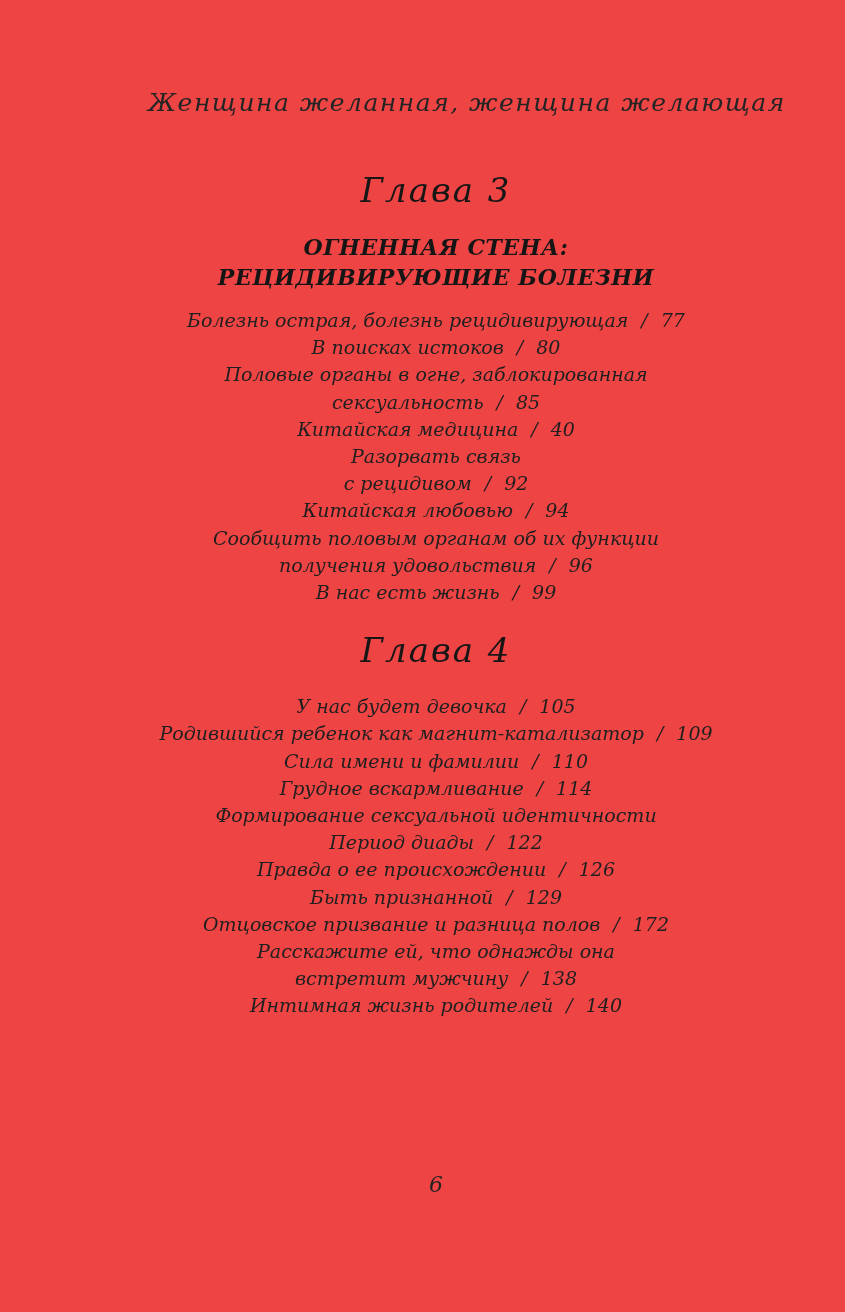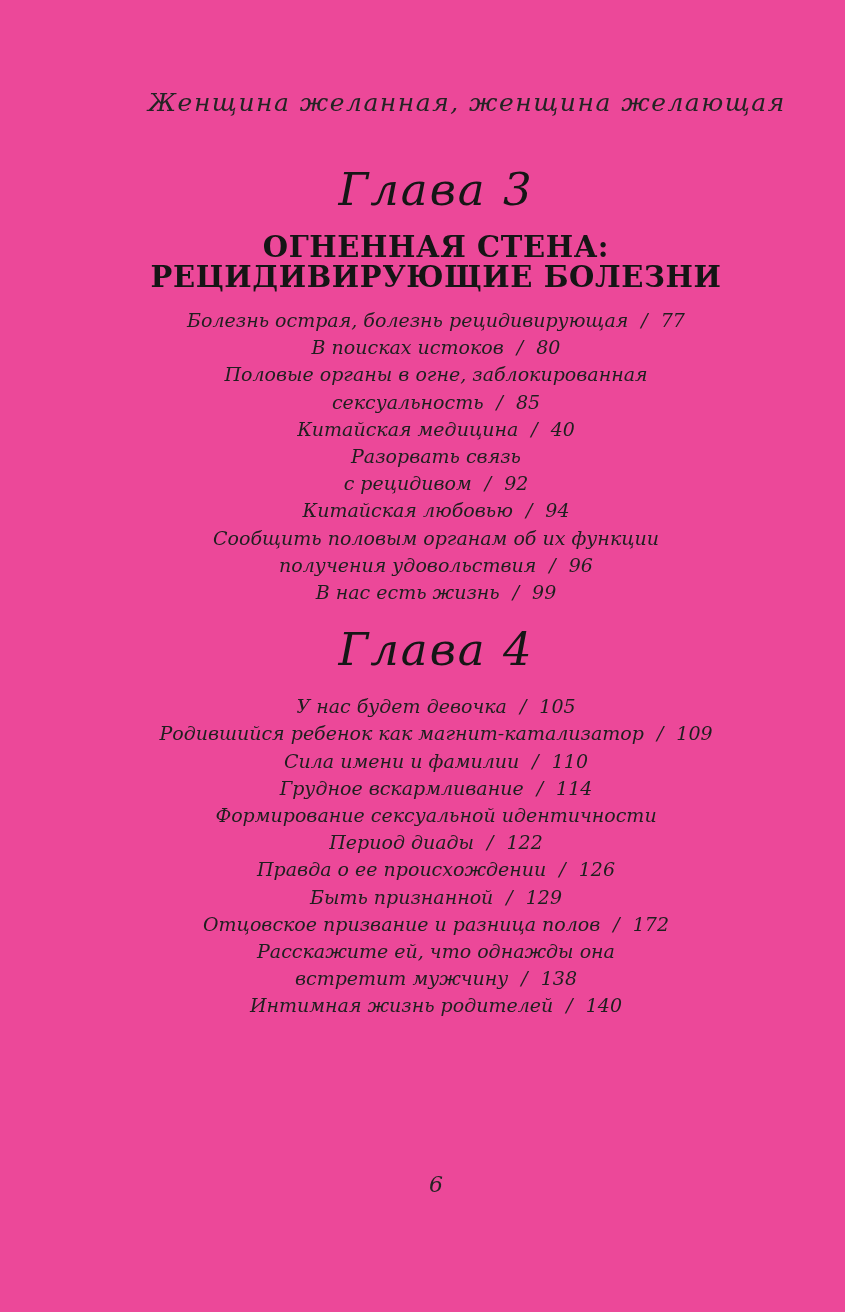--- a/index.html
+++ b/index.html
@@ -9,55 +9,56 @@
     height: 1312px;
     background: #ffffff;
     font-family: "DejaVu Serif", serif;
     color: #1b1b1b;
     overflow: hidden;
   }
   .page {
     position: relative;
     width: 845px;
     height: 1312px;
-    background: #ec4899;
+    background: #ef4444;
   }
   .running-header {
     position: absolute;
     top: 88px;
     left: 148px;
     font-style: italic;
     font-size: 25px;
     letter-spacing: 1.5px;
     color: #242424;
     white-space: nowrap;
   }
   .content {
     position: absolute;
     top: 150px;
     left: 128px;
     width: 616px;
     text-align: center;
   }
   .chapter-label {
     font-style: italic;
-    font-size: 45px;
+    font-size: 34px;
     line-height: 56px;
     letter-spacing: 2px;
     color: #161616;
     margin: 12px 0 0 0;
   }
   .chapter-label.second { margin-top: 16px; }
   .chapter-title {
     font-weight: bold;
-    font-size: 29px;
+    font-size: 22px;
     line-height: 30px;
     letter-spacing: 0.6px;
     color: #151515;
     margin: 14px 0 0 0;
+    font-style: italic;
   }
   .toc {
     margin-top: 15px;
   }
   .toc-line {
     font-style: italic;
     font-size: 19px;
     line-height: 27.2px;
     margin: 0;
     color: #1f1f1f;

